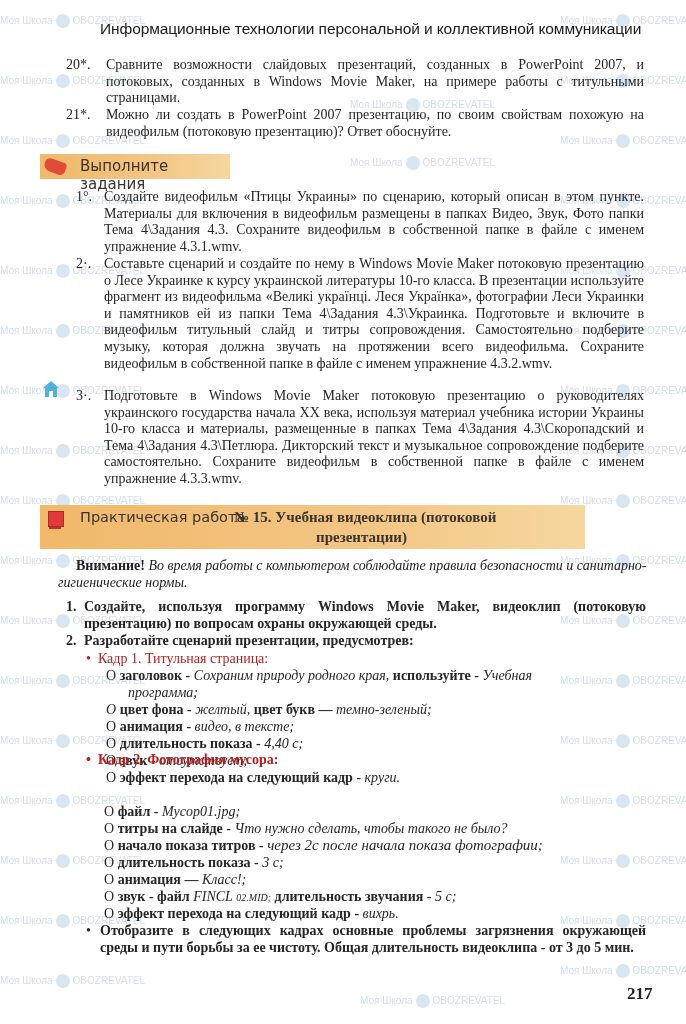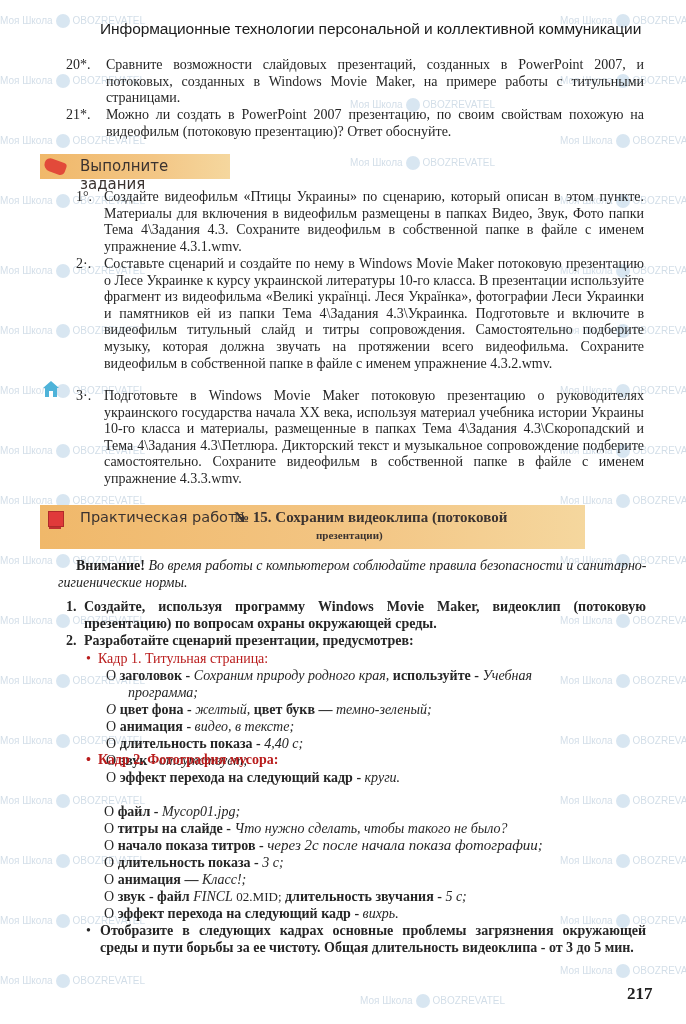--- a/index.html
+++ b/index.html
@@ -30,34 +30,34 @@
     .banner2 .ico {
       position: absolute; left: 8px; top: 6px; width: 14px; height: 14px; background: #e03a3a;
       border: 1px solid #b02a2a;
     }
     .banner2 .ico2 { position: absolute; left: 9px; top: 22px; width: 12px; height: 2px; background: #c03030; }
     .banner2 .t1 { position: absolute; left: 40px; top: 4px; font-size: 14.5px; }
     .banner2 .t2 {
       position: absolute; left: 194px; top: 4px; font-family: "Liberation Serif", serif; font-weight: bold; font-size: 15px;
     }
     .banner2 .t3 {
-      position: absolute; left: 276px; top: 24px; font-family: "Liberation Serif", serif; font-weight: bold; font-size: 11px;
+      position: absolute; left: 276px; top: 24px; font-family: "Liberation Serif", serif; font-weight: bold; font-size: 15px;
     }
     .house-icon { position: absolute; left: 42px; top: 380px; width: 18px; height: 18px; }
     .notice { position: absolute; left: 42px; top: 557px; width: 600px; font-size: 14px; line-height: 17px; margin-left: 16px; }
     .notice b { font-weight: bold; }
     .notice i { font-style: italic; }
     .bold-item {
       position: absolute; font-size: 14px; line-height: 17px; font-weight: bold; color: #262626;
     }
     .kadr { position: absolute; font-size: 14px; line-height: 17px; color: #b91c1c; }
     .sub { position: absolute; font-size: 14px; line-height: 17px; color: #262626; white-space: nowrap; }
     .sub b { font-weight: bold; }
     .sub i { font-style: italic; }
-    .small-i { font-size: 13px; }
+    .small-i { font-size: 10px; font-style: italic; }
     .page-number {
       position: absolute; left: 627px; top: 984px; font-size: 17px; font-weight: bold; color: #222;
     }
     .wm {
       position: absolute; font-family: "Liberation Sans", sans-serif; font-size: 10px; color: #c8d6e3; white-space: nowrap;
       opacity: 0.8; pointer-events: none;
     }
     .wm .c { display: inline-block; width: 14px; height: 14px; border-radius: 50%; background: #cfe0ee; vertical-align: middle; margin: 0 3px; }
   </style>
 </head>
@@ -131,21 +131,21 @@
 </svg>
 <div class="para" style="left:76px;top:388px;width:568px;">
   <span class="num">3·.</span>
   <span class="body" style="padding-left:28px;">Подготовьте в Windows Movie Maker потоковую презентацию о руководителях украинского государства начала XX века, используя материал учебника истории Украины 10-го класса и материалы, размещенные в папках Тема 4\Задания 4.3\Скоропадский и Тема 4\Задания 4.3\Петлюра. Дикторский текст и музыкальное сопровождение подберите самостоятельно. Сохраните видеофильм в собственной папке в файле с именем упражнение 4.3.3.wmv.</span>
 </div>
 
 <div class="banner banner2">
   <span class="ico"></span>
   <span class="ico2"></span>
   <span class="t1">Практическая работа</span>
-  <span class="t2"><span>№ 15.</span> <span>Сохраним видеоклипа (потоковой</span></span>
+  <span class="t2"><span>№ 15.</span> <span>Учебная видеоклипа (потоковой</span></span>
   <span class="t3">презентации)</span>
 </div>
 
 <div class="notice">
   <span style="display:inline-block;width:18px;"></span><b>Внимание!</b> <i>Во время работы с компьютером соблюдайте правила безопасности и санитарно-гигиенические нормы.</i>
 </div>
 
 <div class="bold-item" style="left:66px;top:598px;width:580px;text-align:justify;">
   <span style="position:absolute;left:0;top:0;">1.</span>
   <span style="display:block;padding-left:18px;">Создайте, используя программу Windows Movie Maker, видеоклип (потоковую презентацию) по вопросам охраны окружающей среды.</span>

